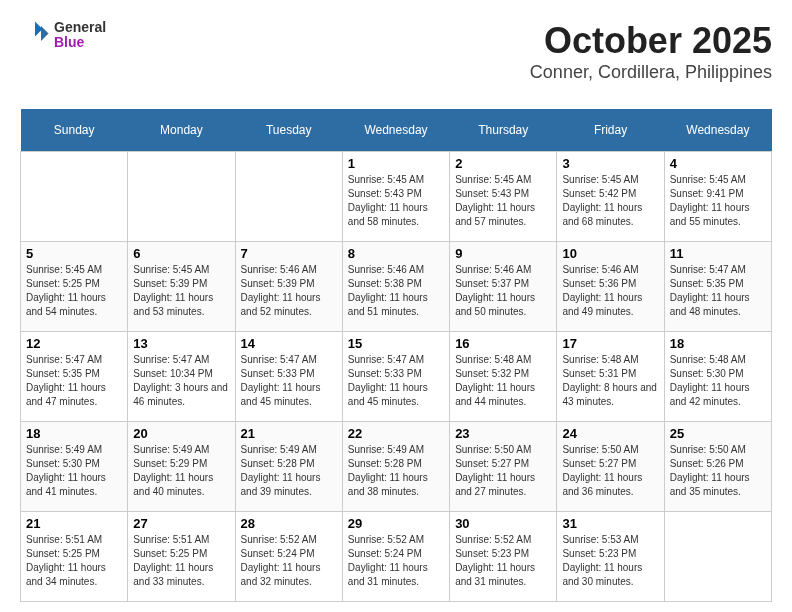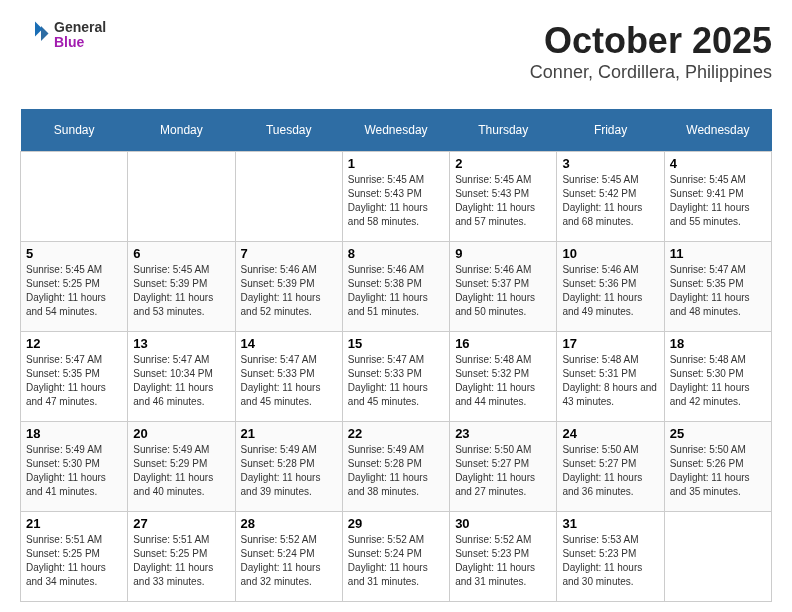--- a/index.html
+++ b/index.html
@@ -226,21 +226,21 @@
           <span>Sunrise: 5:47 AM</span><br>
           <span>Sunset: 5:35 PM</span><br>
           <span>Daylight: 11 hours and 47 minutes.</span>
         </div>
       </td>
         <td>
         <span class="date-num">13</span>
         <div class="day-info">
           <span>Sunrise: 5:47 AM</span><br>
           <span>Sunset: 10:34 PM</span><br>
-          <span>Daylight: 11 hours and 46 minutes.</span>
+          <span>Daylight: 3 hours and 46 minutes.</span>
         </div>
       </td>
         <td>
         <span class="date-num">14</span>
         <div class="day-info">
           <span>Sunrise: 5:47 AM</span><br>
           <span>Sunset: 5:33 PM</span><br>
           <span>Daylight: 11 hours and 45 minutes.</span>
         </div>
       </td>

